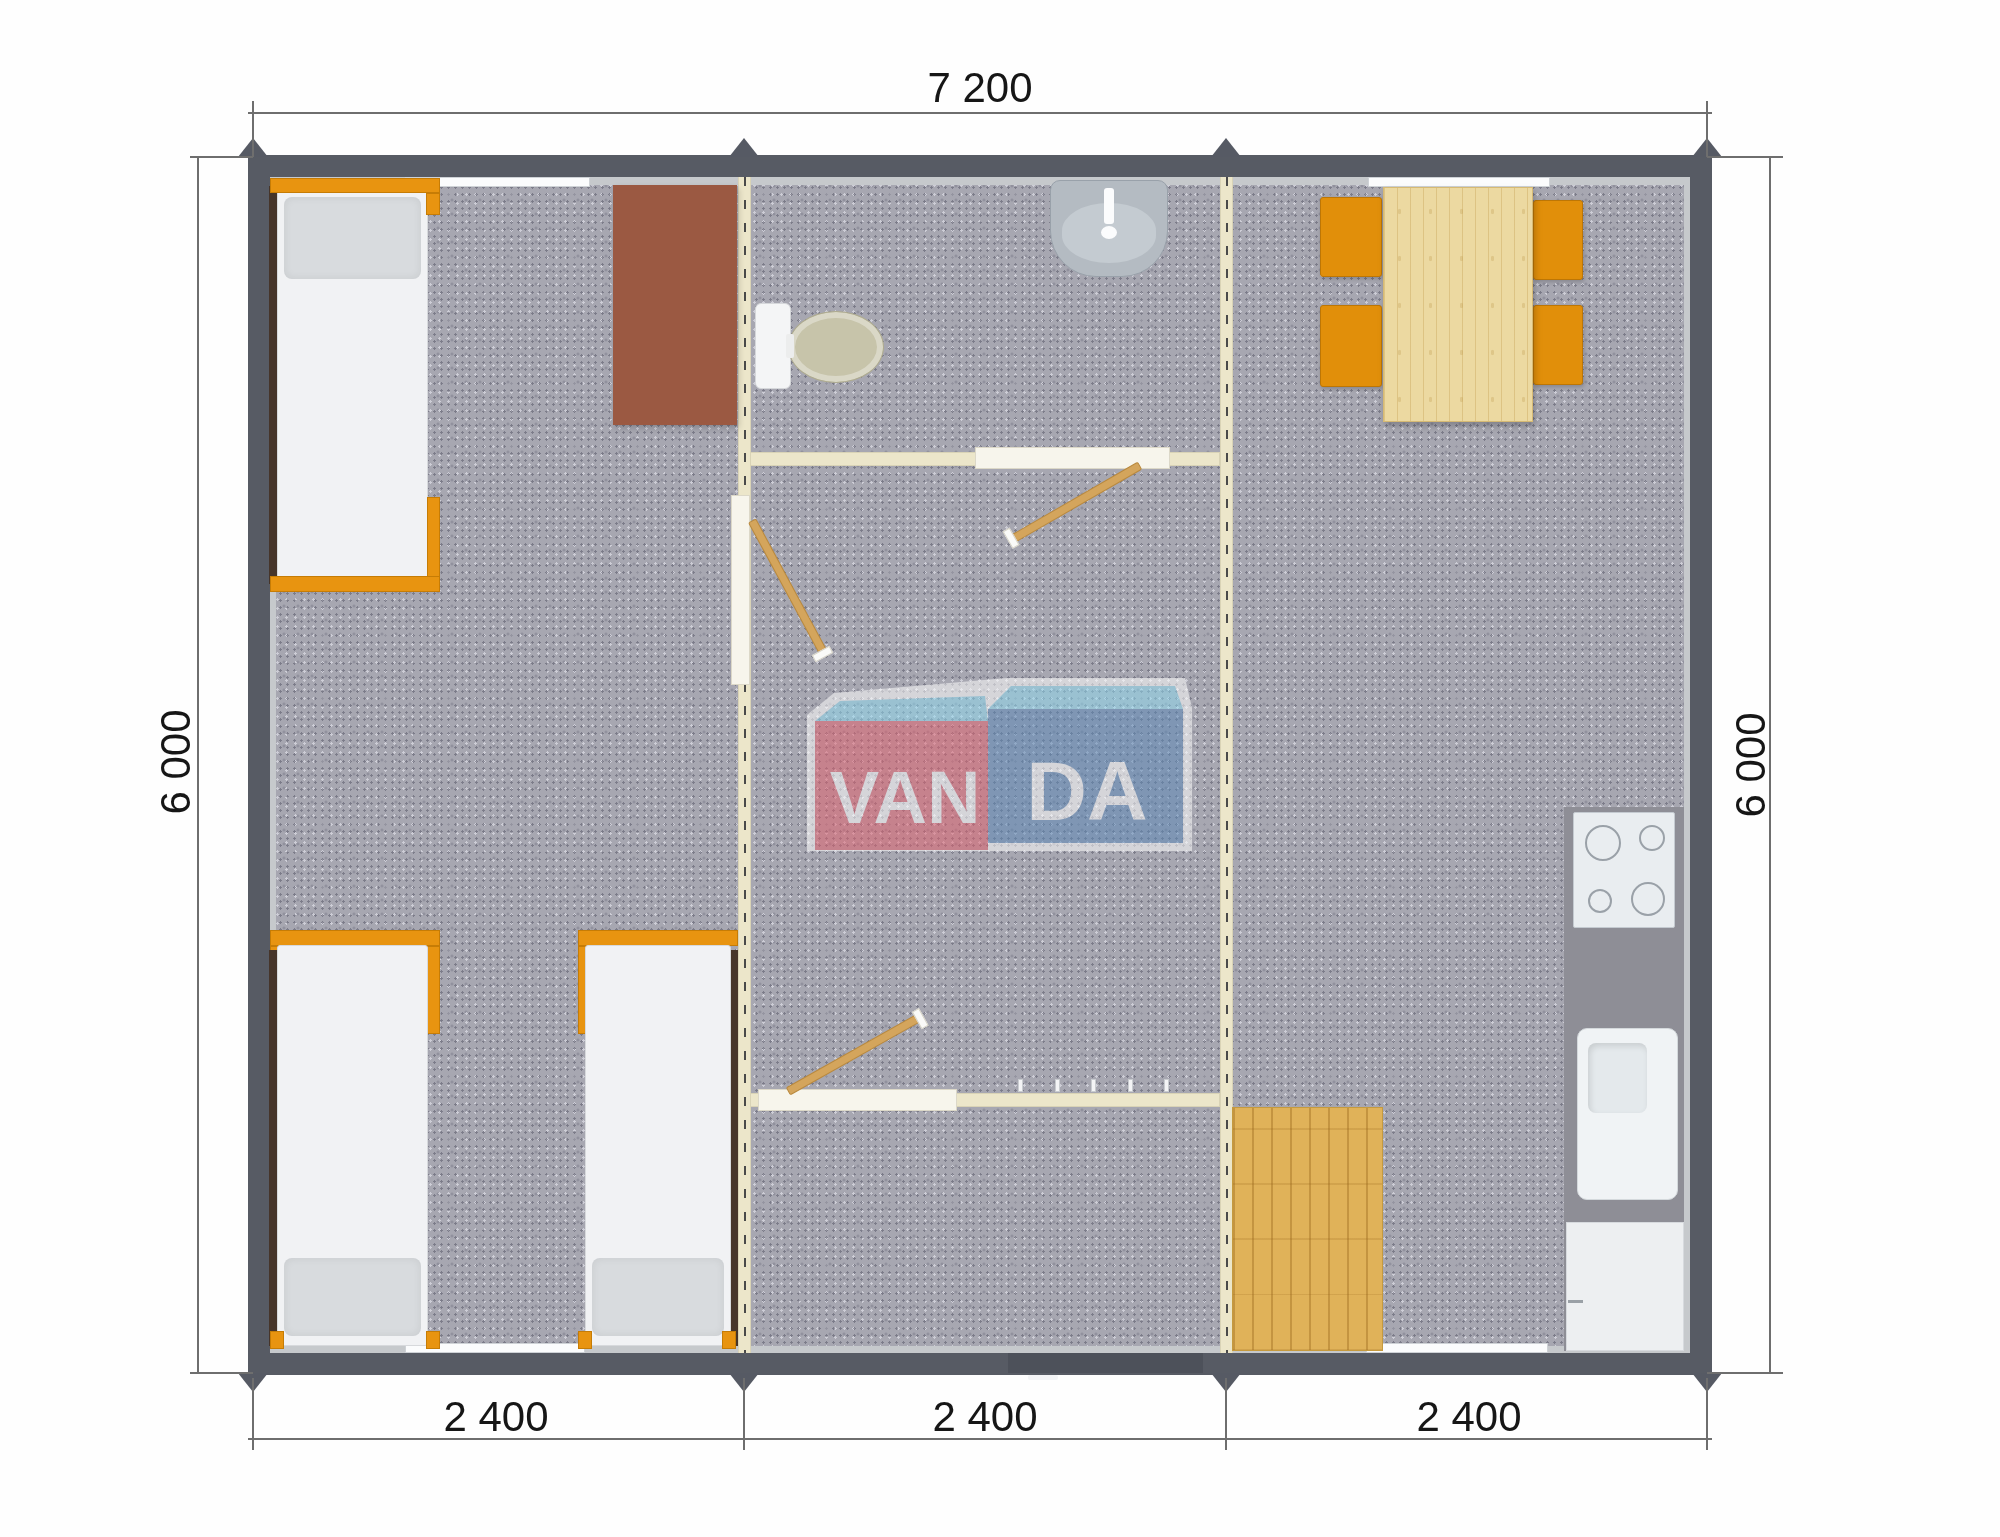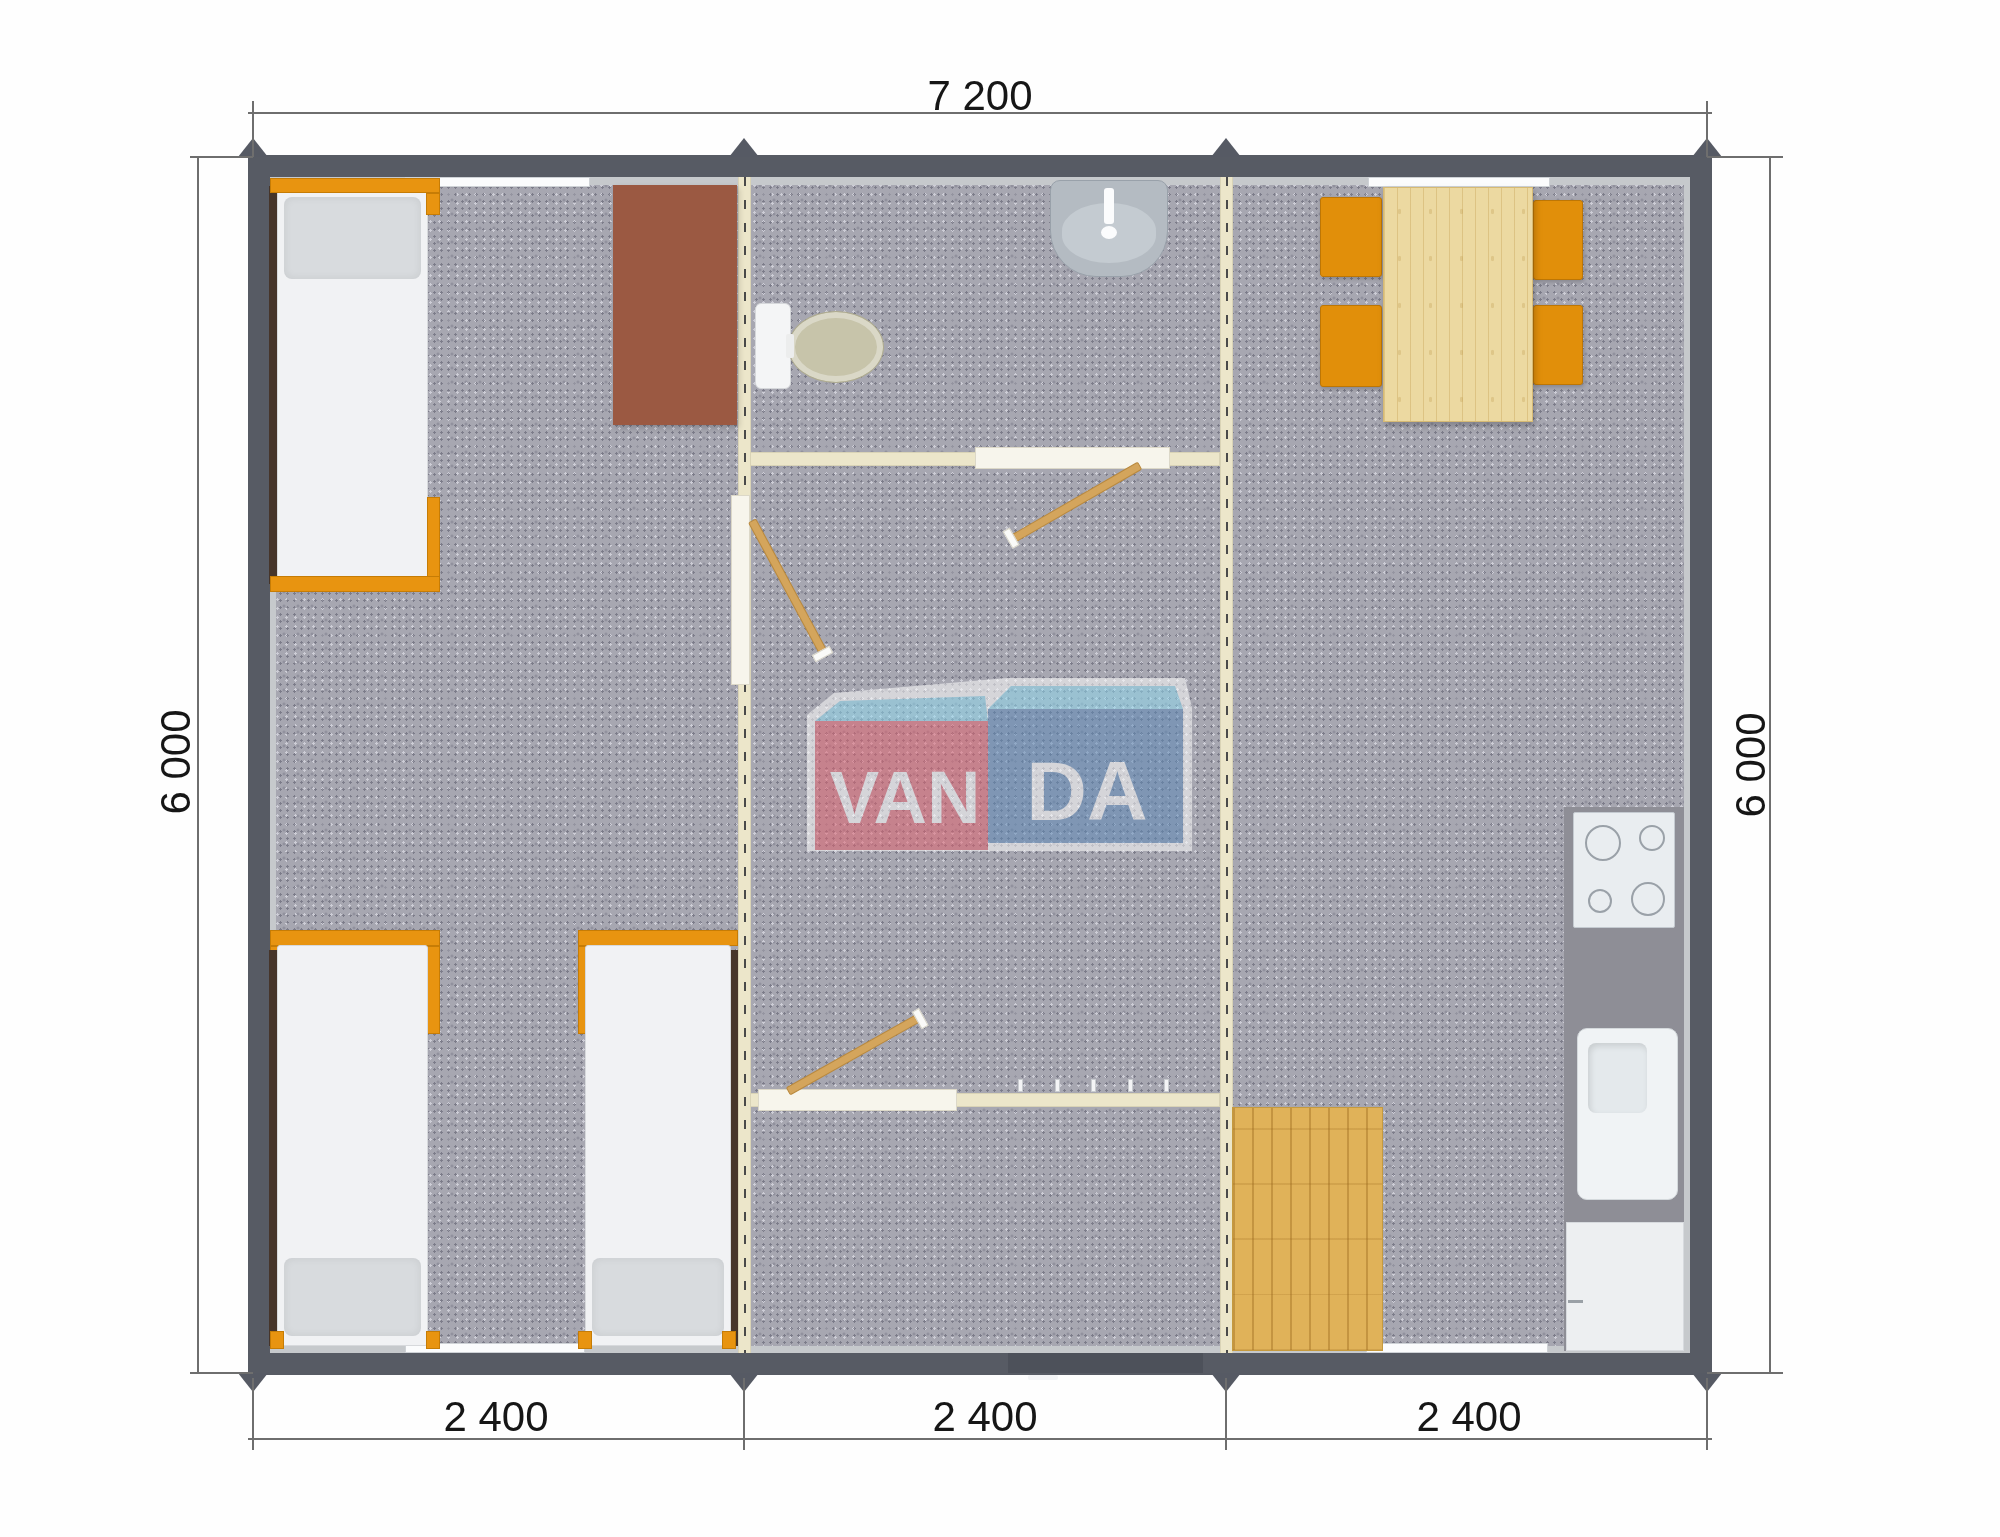--- a/index.html
+++ b/index.html
@@ -239,20 +239,20 @@
   <div class="abs dline" style="left:1769px;top:156px;width:2px;height:1218px;"></div>
   <div class="abs dline" style="left:1707px;top:156px;width:76px;height:2px;"></div>
   <div class="abs dline" style="left:1707px;top:1372px;width:76px;height:2px;"></div>
 
   <div class="abs dline" style="left:248px;top:1438px;width:1464px;height:2px;"></div>
   <div class="abs dline" style="left:252px;top:1378px;width:2px;height:72px;"></div>
   <div class="abs dline" style="left:743px;top:1378px;width:2px;height:72px;"></div>
   <div class="abs dline" style="left:1225px;top:1378px;width:2px;height:72px;"></div>
   <div class="abs dline" style="left:1706px;top:1378px;width:2px;height:72px;"></div>
 
-  <div class="abs dim-text" style="left:980px;top:96px;">7 200</div>
+  <div class="abs dim-text" style="left:980px;top:88px;">7 200</div>
   <div class="abs dim-text rot" style="left:176px;top:762px;">6 000</div>
   <div class="abs dim-text rot" style="left:1751px;top:765px;">6 000</div>
   <div class="abs dim-text" style="left:496px;top:1417px;">2 400</div>
   <div class="abs dim-text" style="left:985px;top:1417px;">2 400</div>
   <div class="abs dim-text" style="left:1469px;top:1417px;">2 400</div>
 
 </div>
 
 </body></html>

